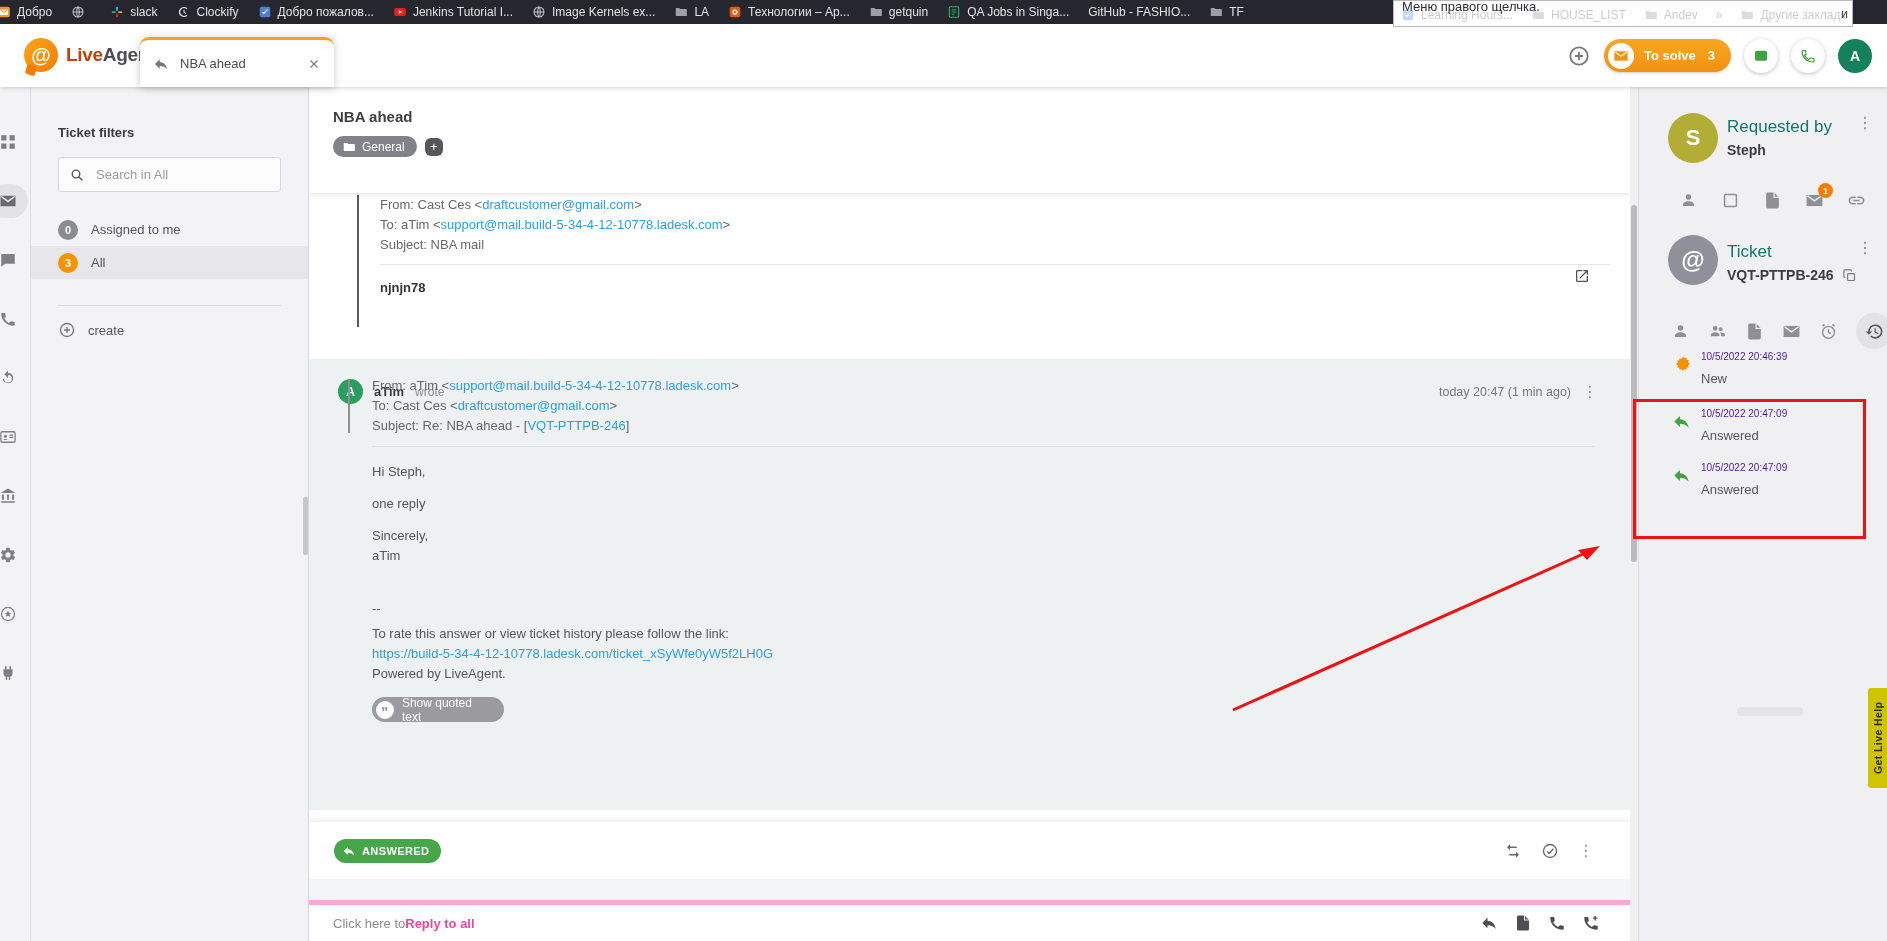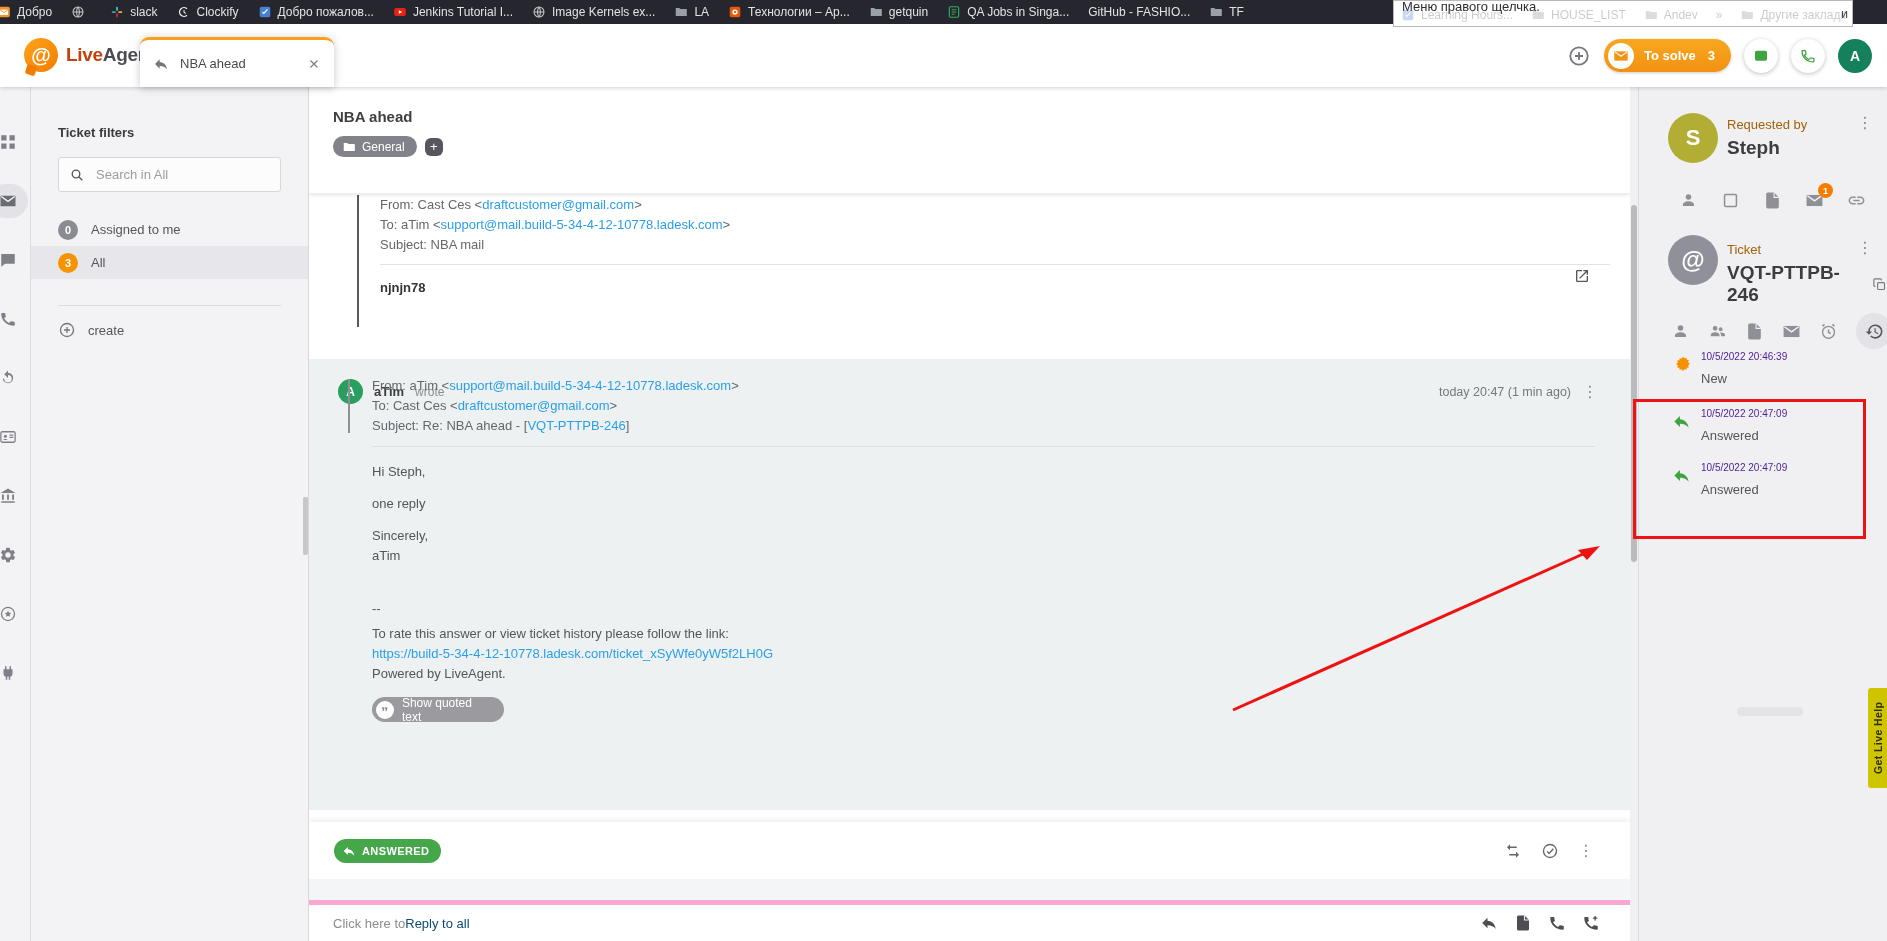--- a/index.html
+++ b/index.html
@@ -110,34 +110,34 @@
               display:flex;align-items:center;justify-content:center;font-size:11px;font-weight:bold}
 
   .conv-footer{position:absolute;left:0;top:735px;width:1321px;height:57px;background:#fff;
                box-shadow:0 -2px 6px rgba(0,0,0,.08);display:flex;align-items:center;padding:0 36px 0 25px;box-sizing:border-box}
   .answered-pill{height:24px;background:#46a64a;border-radius:13px;color:#fff;font-weight:bold;font-size:11px;
                  letter-spacing:.4px;display:flex;align-items:center;gap:6px;padding:0 12px 0 8px;cursor:pointer}
   .footer-icons{margin-left:auto;display:flex;align-items:center;gap:19px;color:#66666c}
   .gray-strip{position:absolute;left:0;top:792px;width:1321px;height:21px;background:#f3f5f6}
   .reply-row{position:absolute;left:0;top:813px;width:1321px;height:41px;background:#fff;border-top:5px solid #f9a8d4;
              display:flex;align-items:center;padding:0 30px 0 24px;box-sizing:border-box;cursor:pointer}
-  .reply-hint{color:#8b8b90}.reply-bold{color:#0c4a6e;font-weight:normal}
+  .reply-hint{color:#8b8b90}.reply-bold{color:#ec4899;font-weight:bold}
   .reply-icons{margin-left:auto;display:flex;align-items:center;gap:16px;color:#4d4d53}
 
   
   .scrollbar{left:1630px;top:87px;width:8px;height:854px;background:#f0f0f1}
   .scroll-thumb{position:absolute;left:1px;top:118px;width:6px;height:357px;background:#bbbbbf;border-radius:3px}
   .panel-thumb{left:303px;top:497px;width:5px;height:58px;background:#c7c7cb;border-radius:2px;z-index:3}
 
   
   .rpanel{left:1638px;top:87px;width:249px;height:854px;background:#f0f0f3;border-left:1px solid #dcdce0;box-sizing:border-box}
   .rp-avatar{position:absolute;width:50px;height:50px;border-radius:50%;color:#fff;display:flex;
              align-items:center;justify-content:center;font-weight:bold}
-  .rp-label{font-size:13px;color:#a16207}
-  .rp-name{font-size:19px;font-weight:bold;color:#3c3c41;margin-top:5px}
+  .rp-label{font-size:17px;color:#0f766e}
+  .rp-name{font-size:14px;font-weight:bold;color:#3c3c41;margin-top:5px}
   .rp-iconrow{position:absolute;display:flex;align-items:center;color:#8f8f96}
   .rp-ic{position:relative;cursor:pointer;display:flex}
   .mail-badge{position:absolute;top:-8px;right:-9px;width:15px;height:15px;border-radius:50%;background:#f57c00;
               color:#fff;font-size:9px;display:flex;align-items:center;justify-content:center;font-weight:bold}
   .hist-sel{width:36px;height:36px;border-radius:50%;background:#e2e2e7;display:flex;align-items:center;
             justify-content:center;color:#55555b;cursor:pointer}
   .tl-time{position:absolute;left:62px;font-size:10px;color:#4c1d95}
   .tl-status{position:absolute;left:62px;font-size:13px;color:#55555a}
   .tl-icon{position:absolute}
   .skeleton{position:absolute;left:98px;top:620px;width:66px;height:9px;border-radius:4px;background:#e4e4e8}

